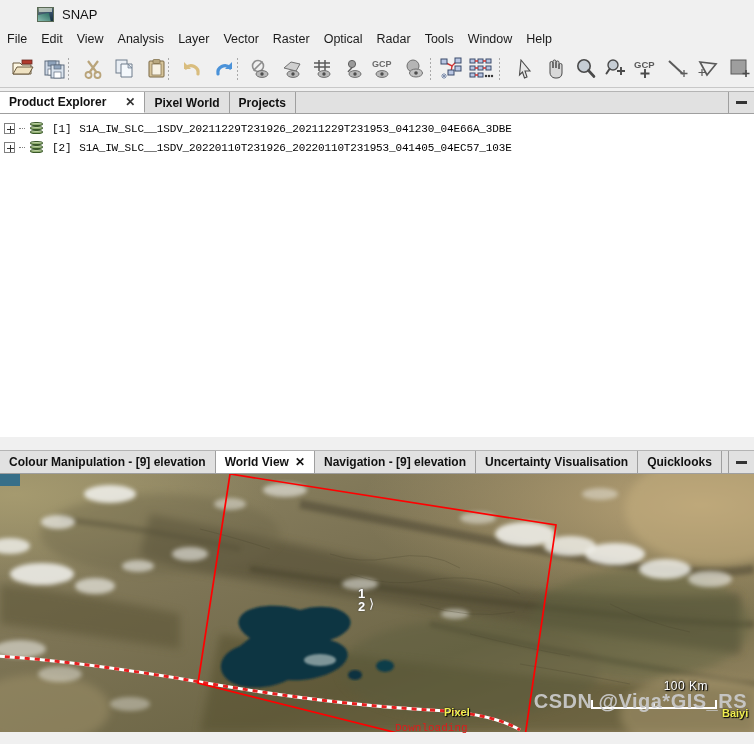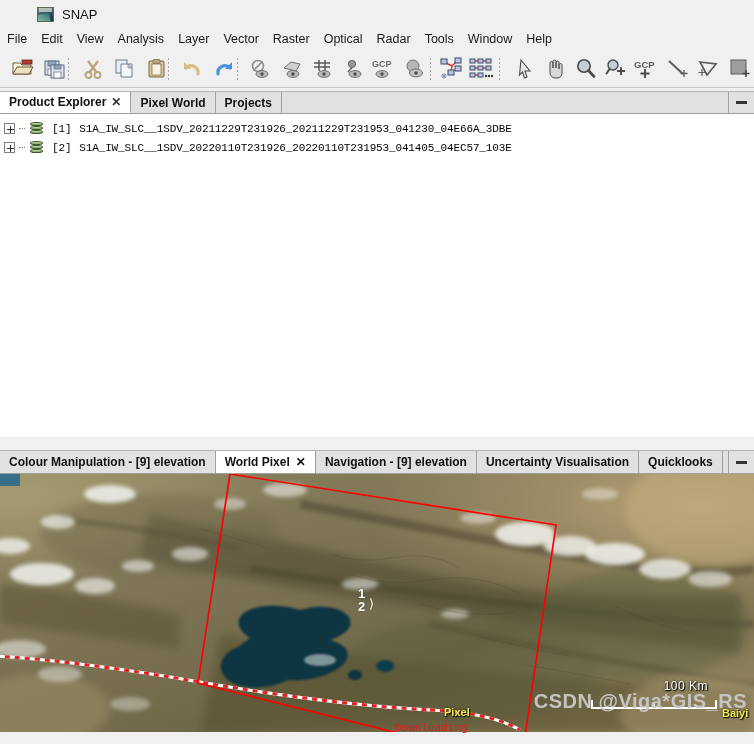--- a/index.html
+++ b/index.html
@@ -51,21 +51,21 @@
          background:repeating-linear-gradient(to bottom,#a9a9a9 0 2px,transparent 2px 4px); }
 
   
   .dock-top {
     position:absolute; left:0; top:91px; width:754px; height:345px;
     background:#f0f0f0; border-top:1px solid #b4b4b4;
   }
   .tabrow { height:22px; display:flex; align-items:stretch; position:relative;
             background:#e8e8e8; border-bottom:1px solid #9f9f9f; }
   .tab {
-    display:flex; align-items:center; gap:5px; padding:0 9px;
+    display:flex; align-items:center; gap:19px; padding:0 9px;
     font-size:12px; font-weight:bold; color:#111;
     background:#e1e1e1; border-right:1px solid #9f9f9f; cursor:default;
   }
   .tab.active { background:#fff; border-bottom:1px solid #fff; position:relative; top:0; }
   .tab .xmark { font-size:12px; font-weight:bold; color:#333; line-height:1; }
   .tab-filler { flex:1; background:#e1e1e1; }
   .dock-min {
     width:26px; display:flex; align-items:center; justify-content:center;
     background:#e1e1e1; border-left:1px solid #9f9f9f;
   }
@@ -380,21 +380,21 @@
       </div>
     </div>
   </div>
 
   <div class="dock-bottom">
     <div class="tabrow2">
       <div class="tab2">
         <span>Colour Manipulation - [9] elevation</span>
       </div>
       <div class="tab2 active">
-        <span>World Pixel</span>
+        <span>World View</span>
         <span class="xmark">✕</span>
       </div>
       <div class="tab2">
         <span>Navigation - [9] elevation</span>
       </div>
       <div class="tab2">
         <span>Uncertainty Visualisation</span>
       </div>
       <div class="tab2">
         <span>Quicklooks</span>

